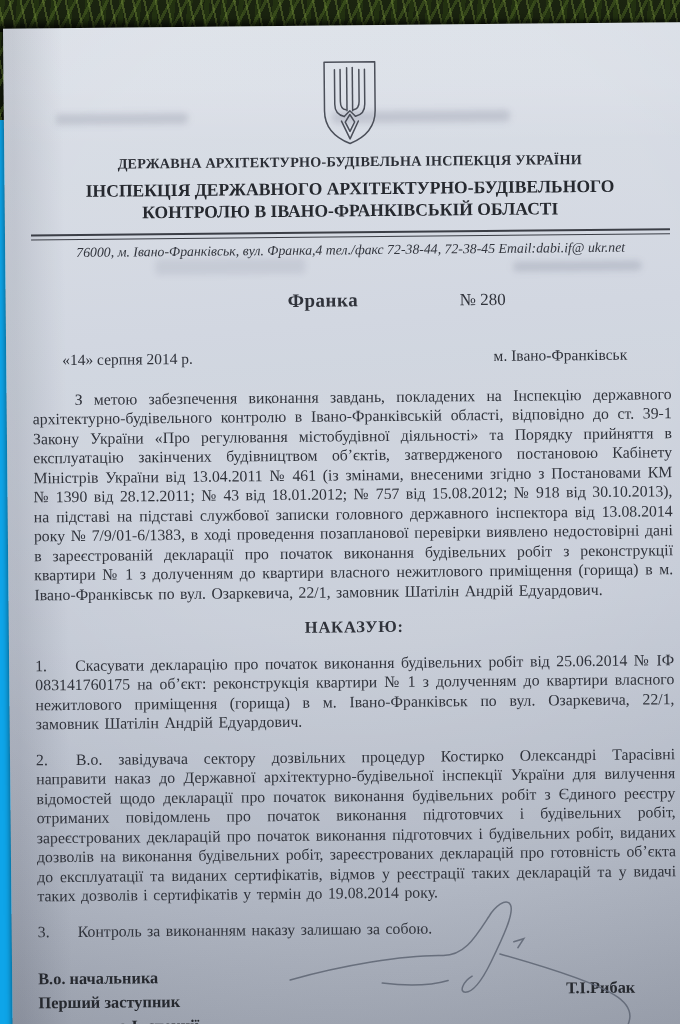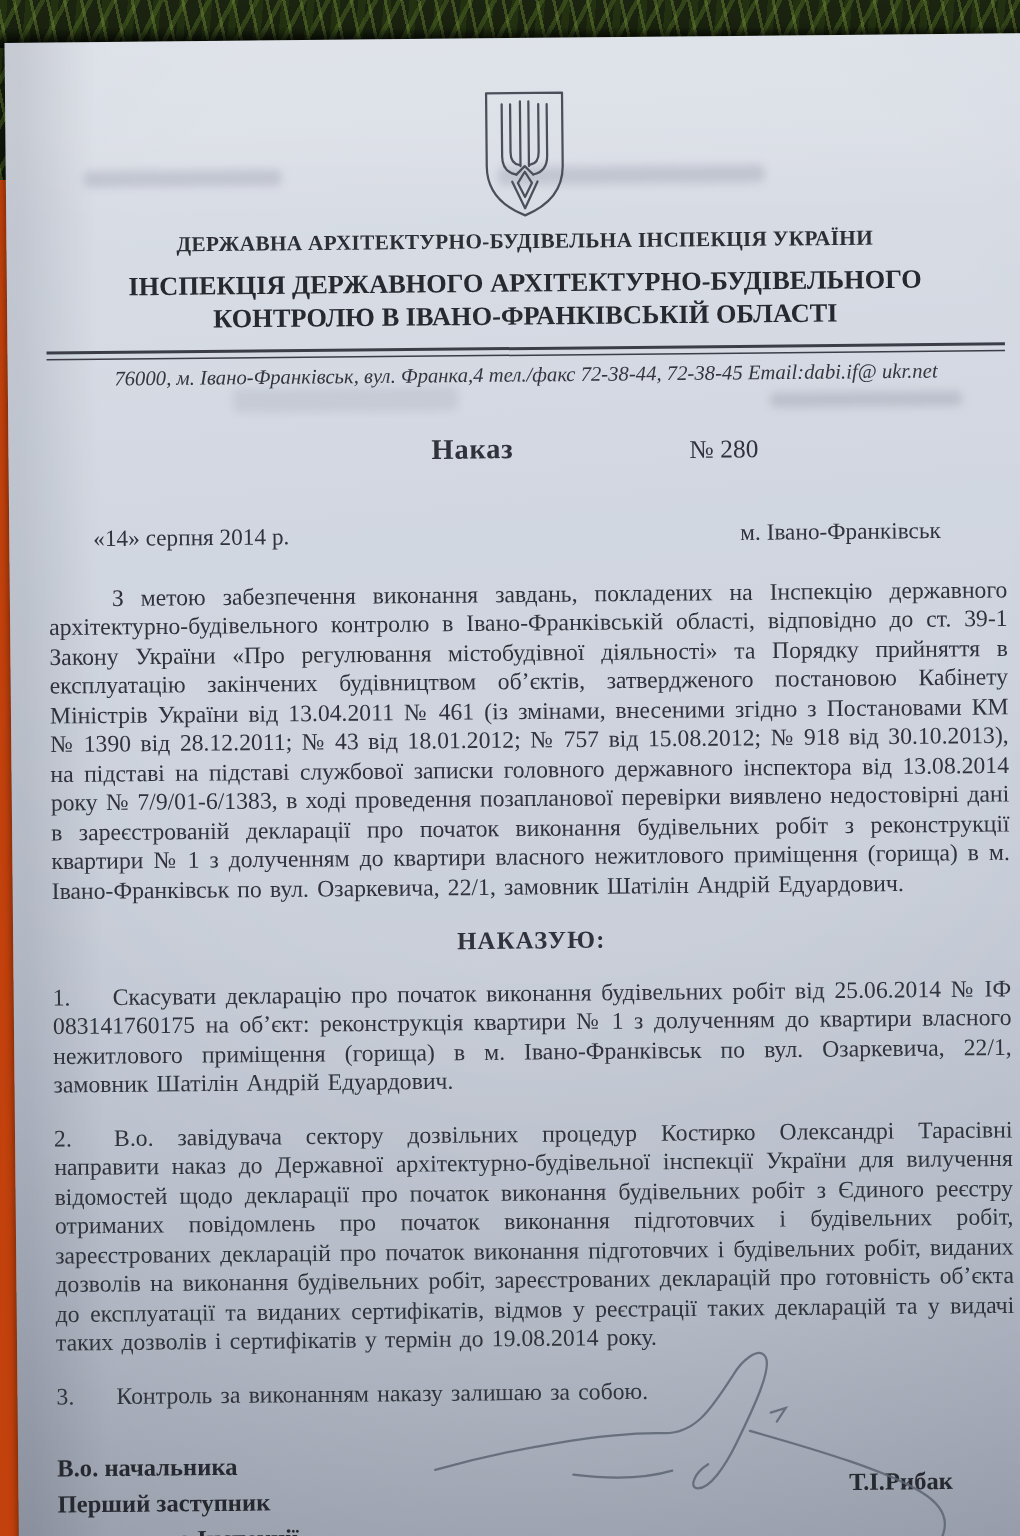--- a/index.html
+++ b/index.html
@@ -1,18 +1,18 @@
 <!DOCTYPE html>
 <html><head>
 <meta charset="utf-8">
 <style>
   html,body { margin:0; padding:0; background:#0c1207; }
   .stage {
     position:relative; width:680px; height:1024px; overflow:hidden;
-    background:#c2410c;
+    background:#0ea5e9;
     font-family:"Liberation Serif","DejaVu Serif",serif;
   }
   
   .grass {
     position:absolute; left:0; top:0; width:680px; height:120px;
     background:
       repeating-linear-gradient(78deg, rgba(124,150,62,.38) 0 2px, transparent 2px 11px),
       repeating-linear-gradient(-62deg, rgba(72,96,34,.55) 0 3px, transparent 3px 14px),
       repeating-linear-gradient(95deg, rgba(40,58,18,.6) 0 5px, transparent 5px 17px),
       linear-gradient(#1b2410,#0e1407);
@@ -107,21 +107,21 @@
       <div class="org-name">
         <div>ІНСПЕКЦІЯ ДЕРЖАВНОГО АРХІТЕКТУРНО-БУДІВЕЛЬНОГО</div>
         <div>КОНТРОЛЮ В ІВАНО-ФРАНКІВСЬКІЙ ОБЛАСТІ</div>
       </div>
 
       <div class="rule-double"></div>
 
       <div class="contact">76000,  м. Івано-Франківськ, вул. Франка,4   тел./факс 72-38-44, 72-38-45 Email:dabi.if@ ukr.net</div>
 
       <div class="docline">
-        <span class="doc-type">Наказ</span>
+        <span class="doc-type">Франка</span>
         <span class="doc-num">№ 280</span>
       </div>
 
       <div class="dateline">
         <span>«14» серпня 2014 р.</span>
         <span>м. Івано-Франківськ</span>
       </div>
 
       <p class="preamble">З метою забезпечення виконання завдань, покладених на Інспекцію державного архітектурно-будівельного контролю в Івано-Франківській області, відповідно до ст. 39-1 Закону України «Про регулювання містобудівної діяльності» та Порядку прийняття в експлуатацію закінчених будівництвом об’єктів, затвердженого постановою Кабінету Міністрів України від 13.04.2011 № 461 (із змінами, внесеними згідно з Постановами КМ № 1390 від 28.12.2011; № 43 від 18.01.2012; № 757 від 15.08.2012; № 918 від 30.10.2013), на підставі на підставі службової записки головного державного інспектора від 13.08.2014 року № 7/9/01-6/1383, в ході проведення позапланової перевірки виявлено недостовірні дані в зареєстрованій декларації про початок виконання будівельних робіт з реконструкції квартири № 1 з долученням до квартири власного нежитлового приміщення (горища) в м. Івано-Франківськ по вул. Озаркевича, 22/1, замовник Шатілін Андрій Едуардович.</p>
 

